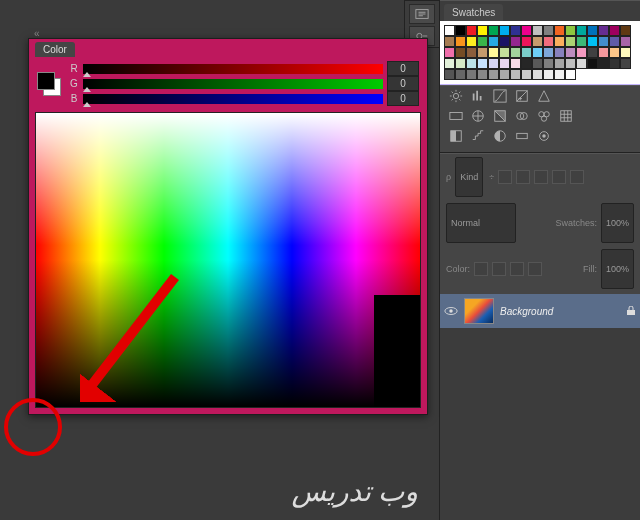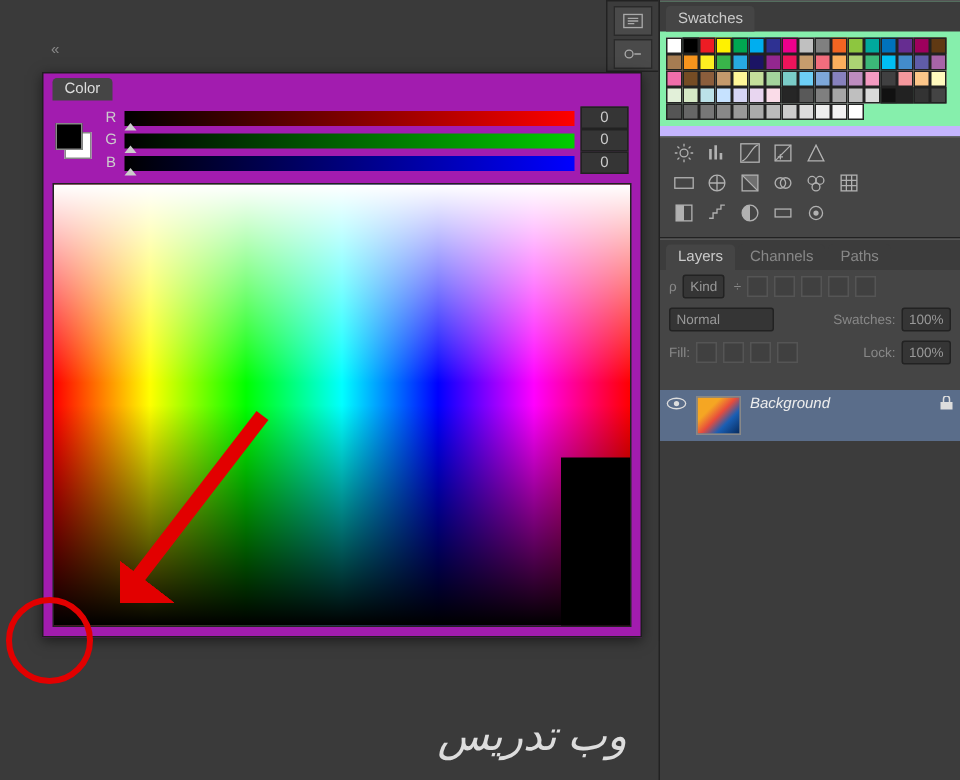--- a/index.html
+++ b/index.html
@@ -3,47 +3,47 @@
 <meta charset="utf-8">
 <style>
 html,body{margin:0;padding:0;width:640px;height:520px;background:#3a3a3a;font-family:Tahoma,Arial,sans-serif;font-size:10px;color:#b8b8b8;overflow:hidden}
 .canvas-area{position:absolute;left:0;top:0;width:440px;height:520px;background:#3a3a3a}
 .right-dock{position:absolute;right:0;top:0;width:200px;height:520px;background:#3c3c3c;border-left:1px solid #222}
 .mini-dock{position:absolute;right:200px;top:0;width:34px;height:44px;background:#3c3c3c;border:1px solid #222;display:flex;flex-direction:column;align-items:center;padding-top:2px}
 .mini-btn{width:24px;height:18px;background:#4a4a4a;border:1px solid #2a2a2a;margin:1px 0;display:flex;align-items:center;justify-content:center}
 .mini-btn svg{width:14px;height:12px}
 
 
-.swatches-panel{background:#86efac;border-top:1px solid #555;border-bottom:7px solid #c4b5fd}
+.swatches-panel{background:#ffffff;border-top:1px solid #555;border-bottom:1px solid #c4b5fd}
 .panel-tabs{display:flex;height:20px;align-items:flex-end;padding-left:4px;gap:2px;background:#3c3c3c}
 .tab{padding:3px 8px;background:#454545;color:#ccc;border-top-left-radius:3px;border-top-right-radius:3px;font-size:10px}
 .tab.inactive{background:#3c3c3c;color:#888}
 .swatches-grid{display:flex;flex-wrap:wrap;padding:4px;gap:0}
 .sw{width:11px;height:11px;border:1px solid #222;box-sizing:border-box}
 
 
 .adjust-panel{background:#454545;border-top:1px solid #555;border-bottom:1px solid #222;padding-bottom:6px}
 .adjust-title{padding:4px 8px;color:#ddd;font-size:10px}
 .icon-row{display:flex;gap:6px;padding:3px 8px}
 .adj-icon{width:16px;height:14px;opacity:.8}
 
 
 .layers-panel{background:#454545;border-top:1px solid #555;flex:1}
 .sel-row{display:flex;align-items:center;padding:3px 6px;gap:4px}
-.sel-row .sel{background:#353535;border:1px solid #222;padding:2px 4px;color:#999;font-size:9px;border-radius:2px}
+.sel-row .sel{background:#353535;border:1px solid #222;padding:14px 4px;color:#999;font-size:9px;border-radius:2px}
 .sel-row .lbl{color:#888;font-size:9px}
 .sel-row .mini{width:12px;height:12px;border:1px solid #555;background:#404040}
-.layer-row{display:flex;align-items:flex-start;background:#5a6d8a;padding:4px;gap:6px;margin-top:14px}
+.layer-row{display:flex;align-items:center;background:#5a6d8a;padding:4px;gap:6px;margin-top:2px}
 .eye{width:14px;height:10px}
 .thumb{width:28px;height:24px;background:#000;border:1px solid #888;background:linear-gradient(135deg,#f5a623 30%,#e74c3c 50%,#1a5fb4 70%,#072b5e)}
 .layer-name{color:#eee;font-style:italic}
 .lock-icon{margin-left:auto;width:10px;height:10px}
 
 
-.color-panel{position:absolute;left:28px;top:48px;width:398px;background:#a21caf;border:1px solid #1e1e1e;box-shadow:0 2px 8px rgba(0,0,0,.5)}
+.color-panel{position:absolute;left:28px;top:38px;width:398px;background:#be185d;border:1px solid #1e1e1e;box-shadow:0 2px 8px rgba(0,0,0,.5)}
 .cp-header{height:20px;display:flex;align-items:center;padding:0 6px}
 .cp-tab{background:#454545;padding:2px 8px;color:#ddd;font-size:10px;border-top-left-radius:3px;border-top-right-radius:3px}
 .cp-collapse{position:absolute;left:34px;top:28px;color:#888;font-size:10px}
 .slider-block{display:flex;align-items:center;padding:2px 8px;gap:4px}
 .fg-bg{width:24px;height:24px;position:relative;margin-right:4px}
 .fgc{position:absolute;width:16px;height:16px;background:#000;border:1px solid #888;left:0;top:0}
 .bgc{position:absolute;width:16px;height:16px;background:#fff;border:1px solid #888;right:0;bottom:0}
 .ch-label{width:10px;text-align:center;color:#ccc}
 .slider{flex:1;height:10px;position:relative}
 .thumb-tri{position:absolute;left:0;bottom:-3px;width:0;height:0;border-left:4px solid transparent;border-right:4px solid transparent;border-bottom:5px solid #ccc}
@@ -240,49 +240,44 @@
           <rect x="2" y="5" width="12" height="6" fill="none" stroke="#ccc"></rect>
         </svg>
       <svg class="adj-icon" viewBox="0 0 16 16">
           <circle cx="8" cy="8" r="5" fill="none" stroke="#ccc"></circle>
           <circle cx="8" cy="8" r="2" fill="#ccc"></circle>
         </svg>
     </div>
   </div>
 
   <div class="layers-panel">
-    <div class="panel-tabs">
-      <div class="tab">Layers</div>
-      <div class="tab inactive">Channels</div>
-      <div class="tab inactive">Paths</div>
-    </div>
     <div class="sel-row">
       <span class="lbl">ρ</span>
       <span class="sel">Kind</span>
       <span class="lbl" style="margin-left:2px">÷</span>
       <span class="mini"></span>
       <span class="mini"></span>
       <span class="mini"></span>
       <span class="mini"></span>
       <span class="mini"></span>
     </div>
     <div class="sel-row">
       <span class="sel" style="width:60px">Normal</span>
       <span class="spacer"></span>
       <span class="lbl">Swatches:</span>
       <span class="sel">100%</span>
     </div>
     <div class="sel-row">
+      <span class="lbl">Color:</span>
+      <span class="mini"></span>
+      <span class="mini"></span>
+      <span class="mini"></span>
+      <span class="mini"></span>
+      <span class="spacer"></span>
       <span class="lbl">Fill:</span>
-      <span class="mini"></span>
-      <span class="mini"></span>
-      <span class="mini"></span>
-      <span class="mini"></span>
-      <span class="spacer"></span>
-      <span class="lbl">Lock:</span>
       <span class="sel">100%</span>
     </div>
     <div class="layer-row">
       <svg class="eye" viewBox="0 0 16 10">
           <ellipse cx="8" cy="5" rx="7" ry="4" fill="none" stroke="#ddd"></ellipse>
           <circle cx="8" cy="5" r="2" fill="#ddd"></circle>
         </svg>
       <div class="thumb"></div>
       <span class="layer-name">Background</span>
       <svg class="lock-icon" viewBox="0 0 10 10">

